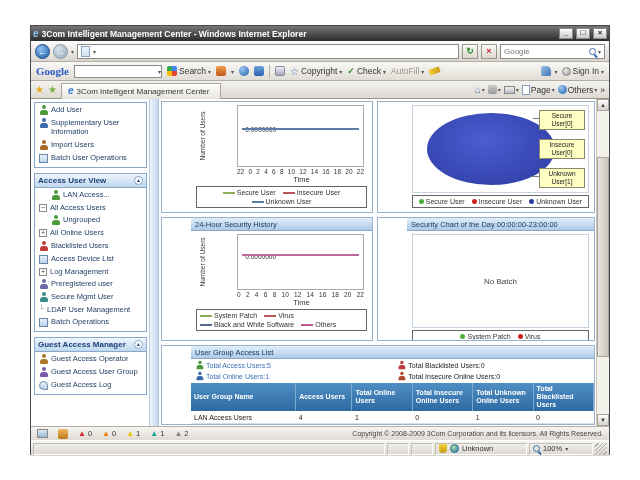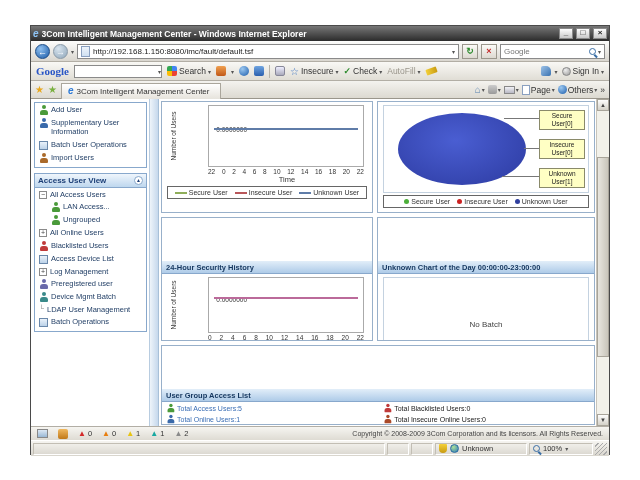--- a/index.html
+++ b/index.html
@@ -77,27 +77,27 @@
   .expander { width:8px; height:8px; border:1px solid #8a8a8a; background:#fff; font-size:7px; line-height:6px; text-align:center; color:#444; flex:0 0 auto; margin-top:1px; }
   .doc-ico { width:9px; height:9px; border:1px solid #6a88aa; background:linear-gradient(#eaf2fa,#bcd2e8); flex:0 0 auto; margin-top:1px; }
   .tree-pre { color:#8a8a8a; font-size:7px; }
   .splitter { position:absolute; left:118px; top:0; bottom:0; width:10px; background:linear-gradient(90deg,#eef4fa,#c6d8ec); border-left:1px solid #b8cce0; border-right:1px solid #a8c0d8; }
   .content { position:absolute; left:128px; top:0; bottom:0; right:13px; background:#fff; overflow:hidden; }
   .vscroll { position:absolute; right:0; top:0; bottom:0; width:13px; background:#f2f1ea; border-left:1px solid #c8c4ba; }
   .scroll-btn { position:absolute; left:0; width:12px; height:12px; background:linear-gradient(#fdfdfd,#d4d1c8); border:1px solid #a8a49a; font-size:6px; text-align:center; line-height:11px; color:#444; }
   .scroll-thumb { position:absolute; left:0; width:12px; background:linear-gradient(90deg,#e8e6df,#c9c5bb); border:1px solid #a8a49a; }
 
   
-  .panel { position:absolute; border:1px solid #98b0ca; background:#fff; overflow:hidden; }
+  .panel { position:absolute; border:1px solid #98b0ca; background:#fff; overflow:hidden;padding-left:29px; }
   #panelA { left:2px; top:2px; width:212px; height:112px; }
   #panelB { left:218px; top:2px; width:218px; height:112px; }
   #panelC { left:2px; top:118px; width:212px; height:124px; }
   #panelD { left:218px; top:118px; width:218px; height:124px; }
   #panelE { left:2px; top:246px; width:434px; height:80px; }
-  .panel-head { background:linear-gradient(#e2eef9,#aecbe8); border-bottom:1px solid #88a8cc; color:#14365e; font-weight:bold; font-size:7.5px; padding:1.5px 4px; white-space:nowrap; overflow:hidden;margin-top:43px; }
+  .panel-head { background:linear-gradient(#e2eef9,#aecbe8); border-bottom:1px solid #88a8cc; color:#14365e; font-weight:normal; font-size:7.5px; padding:1.5px 4px; white-space:nowrap; overflow:hidden; }
 
   
   .chart-area { position:relative; height:62px; margin:3px 6px 0 6px; }
   .ylab { position:absolute; left:-3px; top:50%; transform:translateY(-50%) rotate(-90deg); transform-origin:center; font-size:6.5px; color:#333; white-space:nowrap; width:60px; text-align:center; margin-left:-22px; }
   .plot { position:absolute; left:40px; right:2px; top:0; bottom:0; border:1px solid #aaa; background:#fff; }
   .ytick { position:absolute; right:calc(100% - 38px); top:34%; font-size:6.5px; color:#333; }
   .dataline { position:absolute; left:3%; right:3%; top:36%; height:2px; }
   .line-blue { background:#5f7ca8; }
   .line-pink { background:#bb6a9a; }
   .xticks { display:flex; justify-content:space-between; margin:1px 8px 0 46px; font-size:6.5px; color:#333; }
@@ -157,21 +157,20 @@
     <span class="win-btn">□</span>
     <span class="win-btn">×</span>
   </div>
 
   <div class="addr-row">
     <span class="nav-circle nav-back">←</span>
     <span class="nav-circle nav-fwd">→</span>
     <span class="mini-caret">▾</span>
     <div class="url-box">
       <span class="page-ico"></span>
-      <span class="url-text">http://192.168.1.150:8080/imc/fault/default.tsf</span>
       <span class="mini-caret">▾</span>
     </div>
     <span class="sq-btn refresh-glyph">↻</span>
     <span class="sq-btn stop-glyph">×</span>
     <div class="ie-search">
       <input placeholder="Google" style="">
       <span class="mag"></span>
       <span class="mini-caret">▾</span>
     </div>
   </div>
@@ -188,21 +187,21 @@
       <span class="mini-caret">▾</span>
     </span>
     <span class="ic ic-orange"></span>
     <span class="mini-caret">▾</span>
     <span class="ic ic-sphere"></span>
     <span class="ic ic-plus"></span>
     <span class="vsep"></span>
     <span class="ic ic-print"></span>
     <span class="tbtn">
       <span class="fav-star" style="color:#3a72c0;">☆</span>
-      <span>Insecure</span>
+      <span>Copyright</span>
       <span class="mini-caret">▾</span>
     </span>
     <span class="tbtn">
       <span class="ic-check">✓</span>
       <span>Check</span>
       <span class="mini-caret">▾</span>
     </span>
     <span class="tbtn gray">
       <span>AutoFill</span>
       <span class="mini-caret">▾</span>
@@ -259,42 +258,42 @@
       <div class="side-box">
         <div class="side-item">
           <span class="person" style="--pc:#4a9a3a;"></span>
           <span>Add User</span>
         </div>
         <div class="side-item">
           <span class="person" style="--pc:#3a6aaa;"></span>
           <span>Supplementary User Information</span>
         </div>
         <div class="side-item">
+          <span class="person" style="--pc:#aa6a2a;"></span>
+          <span>Import Users</span>
+        </div>
+        <div class="side-item">
           <span class="doc-ico"></span>
           <span>Batch User Operations</span>
-        </div>
-        <div class="side-item">
-          <span class="person" style="--pc:#aa6a2a;"></span>
-          <span>Import Users</span>
         </div>
       </div>
 
       <div class="side-box">
         <div class="side-head">
           <span>Access User View</span>
           <span class="collapse-btn">▲</span>
         </div>
-        <div class="side-item">
-          <span class="expander">−</span>
-          <span>All Access Users</span>
-        </div>
         <div class="side-item indent1">
           <span class="person" style="--pc:#4a9a3a;"></span>
           <span>LAN Access...</span>
         </div>
+        <div class="side-item">
+          <span class="expander">−</span>
+          <span>All Access Users</span>
+        </div>
         <div class="side-item indent1">
           <span class="person" style="--pc:#4a9a3a;"></span>
           <span>Ungrouped</span>
         </div>
         <div class="side-item">
           <span class="expander">+</span>
           <span>All Online Users</span>
         </div>
         <div class="side-item">
           <span class="person" style="--pc:#c03a3a;"></span>
@@ -307,32 +306,50 @@
         <div class="side-item">
           <span class="expander">+</span>
           <span>Log Management</span>
         </div>
         <div class="side-item">
           <span class="person" style="--pc:#6a6aaa;"></span>
           <span>Preregistered user</span>
         </div>
         <div class="side-item">
           <span class="person" style="--pc:#3a8a8a;"></span>
-          <span>Device Mgmt Batch</span>
+          <span>Secure Mgmt User</span>
         </div>
         <div class="side-item">
           <span class="tree-pre">└</span>
           <span>LDAP User Management</span>
         </div>
         <div class="side-item">
           <span class="doc-ico"></span>
           <span>Batch Operations</span>
         </div>
       </div>
 
+      <div class="side-box">
+        <div class="side-head">
+          <span>Guest Access Manager</span>
+          <span class="collapse-btn">▲</span>
+        </div>
+        <div class="side-item">
+          <span class="person" style="--pc:#aa7a2a;"></span>
+          <span>Guest Access Operator</span>
+        </div>
+        <div class="side-item">
+          <span class="person" style="--pc:#7a5aaa;"></span>
+          <span>Guest Access User Group</span>
+        </div>
+        <div class="side-item">
+          <span class="doc-ico" style="border-radius:50% 50% 0 50%;"></span>
+          <span>Guest Access Log</span>
+        </div>
+      </div>
     </div>
 
     <div class="splitter"></div>
 
     <div class="content">
 
       <div class="panel" id="panelA">
         <div class="chart-area">
           <span class="ylab">Number of Users</span>
           <div class="plot">
@@ -436,21 +453,21 @@
                 <span>Black and White Software</span>
               </span>
           <span class="leg">
                 <span class="leg-line" style="background:#b85a8f;"></span>
                 <span>Others</span>
               </span>
         </div>
       </div>
 
       <div class="panel" id="panelD">
-        <div class="panel-head">Unknown Chart of the Day 00:00:00-23:00:00</div>
+        <div class="panel-head">Security Chart of the Day 00:00:00-23:00:00</div>
         <div class="nodata-wrap">
           <span>No Batch</span>
         </div>
         <div class="legend-box">
           <span class="leg">
                 <span class="leg-dot" style="background:#4caf3a;"></span>
                 <span>System Patch</span>
               </span>
           <span class="leg">
                 <span class="leg-dot" style="background:#cc2222;"></span>

